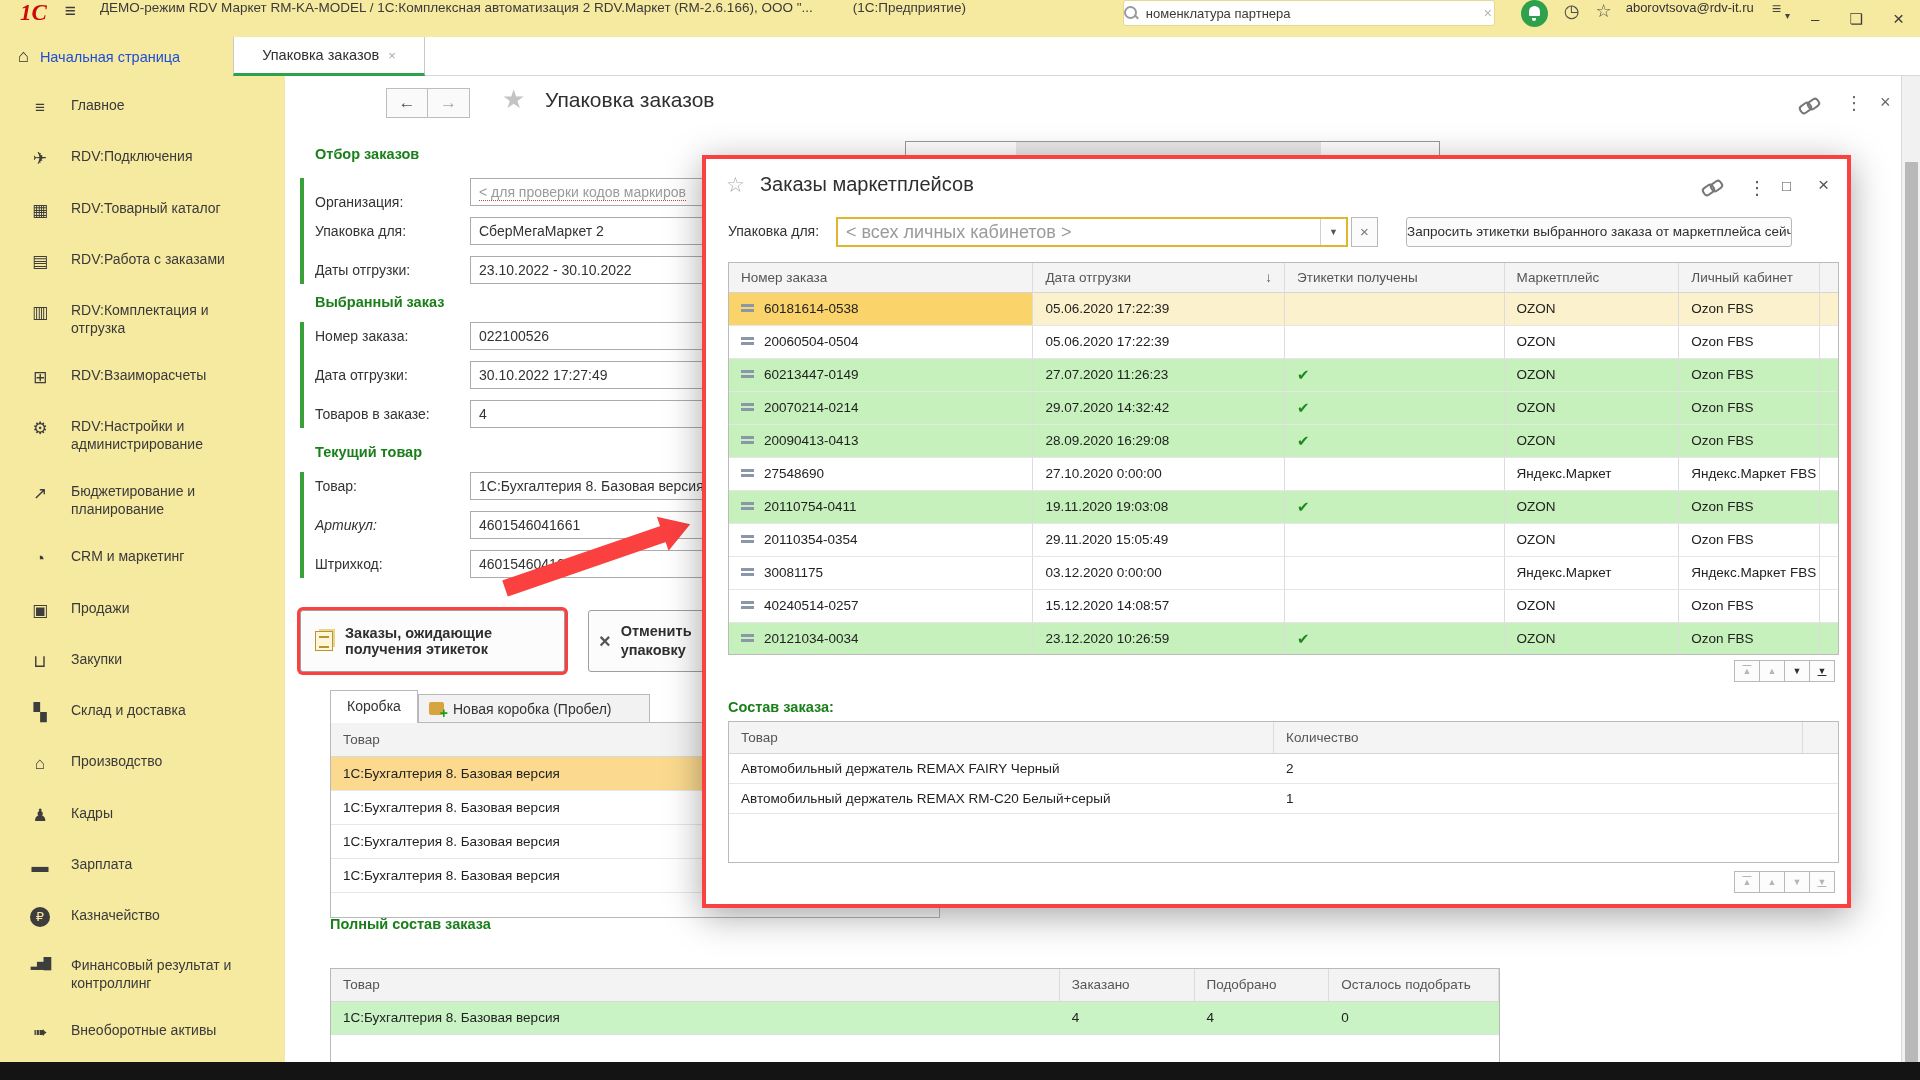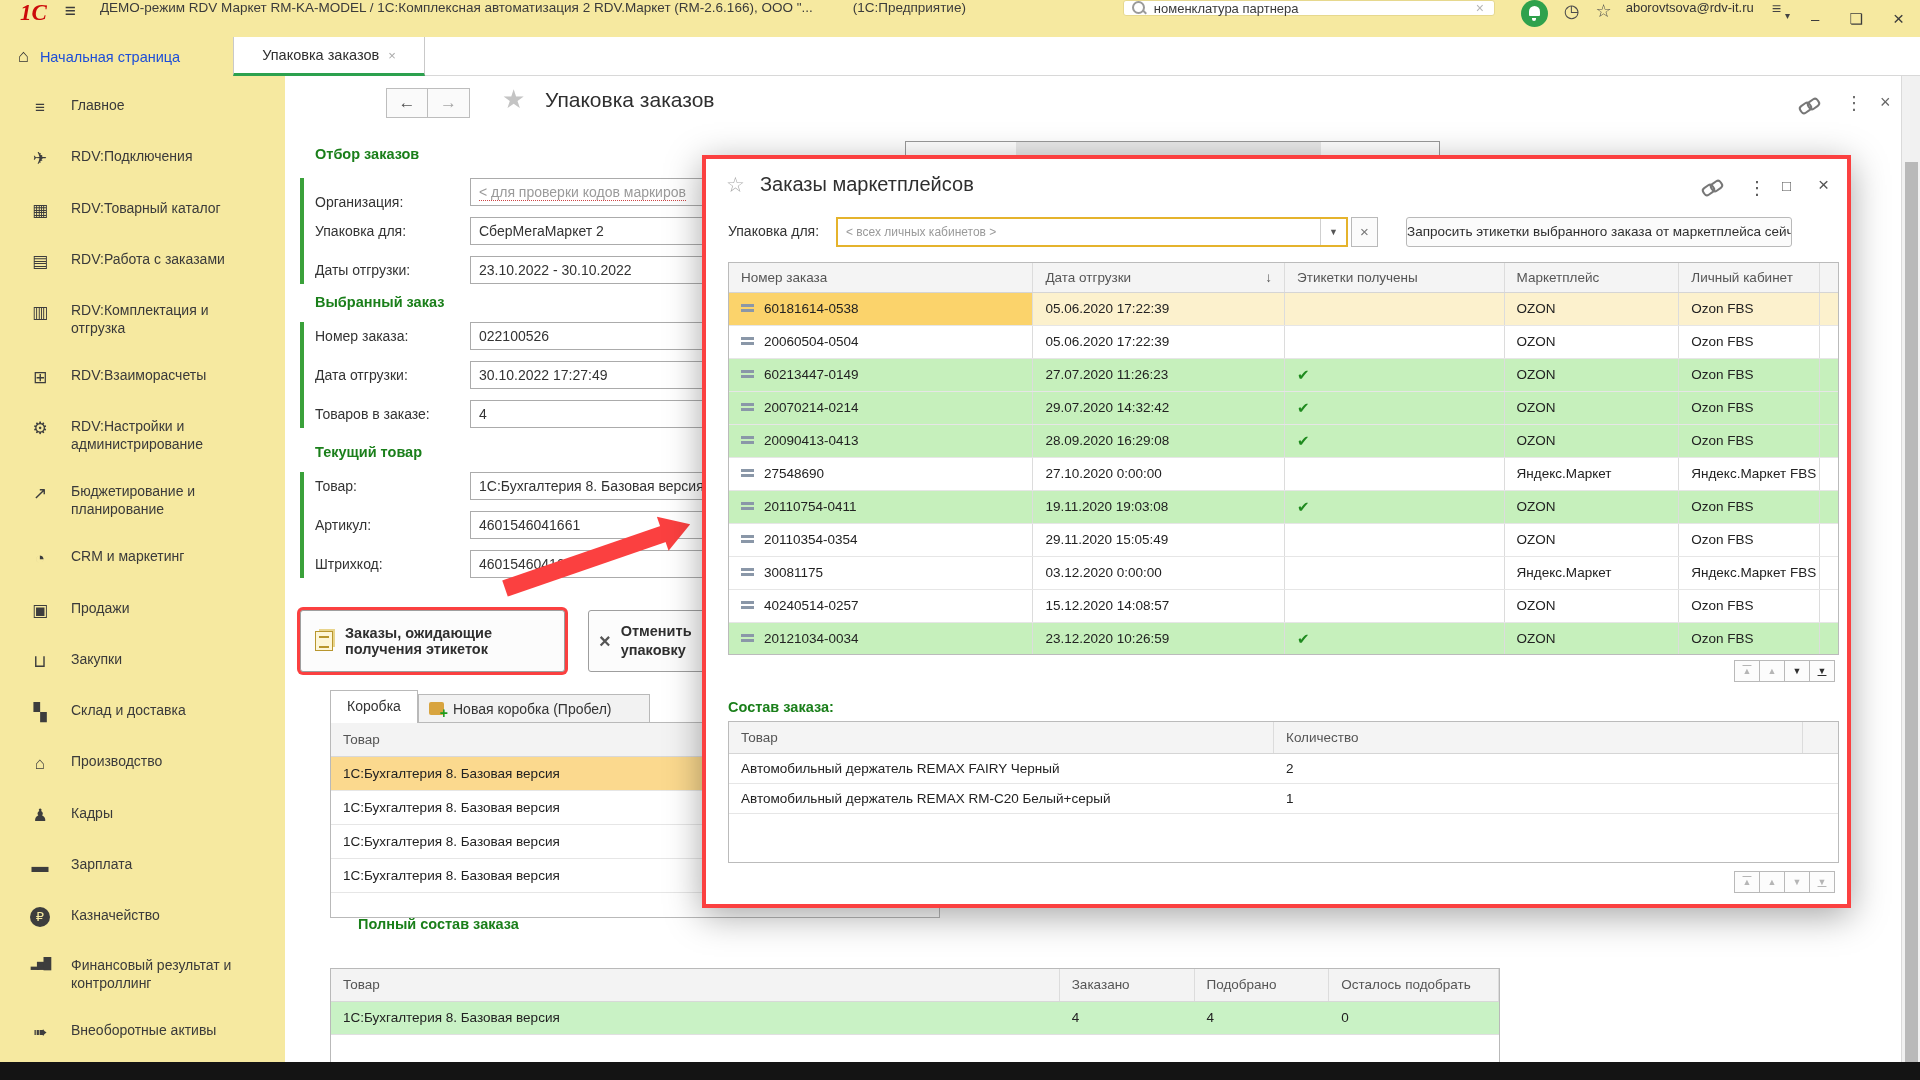--- a/index.html
+++ b/index.html
@@ -8,21 +8,21 @@
   .screen { position:relative; width:1920px; height:1080px; background:#fff; overflow:hidden; }
   .abs { position:absolute; }
 
   
   .topbar { position:absolute; left:0; top:0; width:1920px; height:37px; background:#F6E9A0; display:flex; align-items:flex-start; }
   .logo { margin-left:20px; font-size:23px; font-weight:bold; font-style:italic; color:#CC0A0A; font-family:"Liberation Serif","DejaVu Serif",serif; }
   .tb-burger { margin-left:18px; font-size:19px; color:#3c3c3c; }
   .tb-title { margin-left:24px; font-size:13.5px; color:#3b3b3b; white-space:nowrap; }
   .tb-badge { margin-left:40px; font-size:13.5px; color:#3b3b3b; white-space:nowrap; }
   .tb-spacer { flex:1; }
-  .tb-search { width:372px; height:16px; background:#fff; border:1px solid #E6D88E; border-radius:3px; display:flex; align-items:center; padding:0 8px; }
+  .tb-search { width:372px; height:26px; background:#fff; border:1px solid #E6D88E; border-radius:3px; display:flex; align-items:center; padding:0 0; }
   .mag { position:relative; width:14px; height:14px; margin-right:8px; }
   .mag::before { content:""; position:absolute; left:0; top:0; width:9px; height:9px; border:2px solid #9a9a9a; border-radius:50%; }
   .mag::after { content:""; position:absolute; left:10px; top:10px; width:5px; height:2px; background:#9a9a9a; transform:rotate(45deg); }
   .tb-search-text { flex:1; font-size:13px; color:#3a3a3a; }
   .tb-search-x { color:#b5b5b5; font-size:14px; padding:0 2px; }
   .tb-bell { width:27px; height:27px; border-radius:50%; background:#2FA14C; margin-left:26px; position:relative; }
   .tb-bell::before { content:""; position:absolute; left:8px; top:6px; width:11px; height:10px; background:#fff; border-radius:6px 6px 1px 1px; }
   .tb-bell::after { content:""; position:absolute; left:11.5px; top:18px; width:4px; height:3px; background:#fff; border-radius:0 0 3px 3px; }
   .tb-ic { margin-left:16px; font-size:18px; color:#4c4c4c; }
   .tb-mail { margin-left:14px; font-size:13px; color:#333; }
@@ -100,21 +100,21 @@
   .peek { position:absolute; left:905px; top:141px; width:535px; height:20px; background:#fff; border:1px solid #9A9A9A; z-index:5; }
   .peek i { position:absolute; left:110px; top:0; width:305px; height:100%; background:#E9E9E9; }
 
   
   .modal { position:absolute; left:702px; top:155px; width:1149px; height:753px; background:#fff; border:4px solid #FB4040; box-shadow:0 8px 34px rgba(0,0,0,0.35); z-index:10; }
   .m-star { position:absolute; left:20px; top:14px; font-size:21px; color:#ABABAB; }
   .m-title { position:absolute; left:54px; top:14px; font-size:20px; color:#2f2f2f; }
   .m-ic { position:absolute; top:18px; color:#555; }
   .m-packlbl { position:absolute; left:22px; top:64px; font-size:14px; }
   .combo { position:absolute; left:130px; top:58px; width:512px; height:30px; border:2px solid #E5B32C; display:flex; background:#fff; }
-  .combo .val { flex:1; font-size:12px; color:#9a9a9a; line-height:26px; padding:0 8px; white-space:nowrap; overflow:hidden; }
+  .combo .val { flex:1; font-size:18px; color:#9a9a9a; line-height:26px; padding:0 8px; white-space:nowrap; overflow:hidden; }
   .combo .caret { width:26px; border-left:1px solid #CFCFCF; text-align:center; font-size:9px; color:#555; line-height:26px; }
   .combo-x { position:absolute; left:645px; top:58px; width:27px; height:30px; border:1px solid #B9B9B9; text-align:center; line-height:28px; color:#777; font-size:15px; background:#FBFBFB; }
   .m-reqbtn { position:absolute; left:700px; top:58px; width:386px; height:30px; border:1px solid #B9B9B9; border-radius:3px; background:#FBFBFB; font-size:13.5px; color:#2f2f2f; text-align:center; line-height:28px; white-space:nowrap; overflow:hidden; }
 
   .otable { position:absolute; left:22px; top:103px; width:1111px; height:393px; border:1px solid #BBBBBB; overflow:hidden; background:#fff; }
   .ohead { display:flex; height:30px; background:#F4F4F4; border-bottom:1px solid #D5D5D5; font-size:13.5px; color:#555; }
   .ohead .oc { line-height:29px; }
   .oc { padding-left:12px; border-right:1px solid #DCDCDC; white-space:nowrap; overflow:hidden; }
   .oc.c1{width:305px;} .oc.c2{width:252px; display:flex; justify-content:space-between; padding-right:12px;} .oc.c3{width:220px;} .oc.c4{width:175px;} .oc.c5{width:141px;} .oc.c6{width:18px; padding-left:0; border-right:none;}
   .orow { display:flex; height:33px; border-bottom:1px solid #E6E6E6; font-size:13.5px; color:#222; background:#fff; }
@@ -283,21 +283,21 @@
   <div class="finput" style="top:322px;" data-name="order-number-field"><span>022100526</span></div>
   <span class="flabel" style="top:361px;" data-name="order-ship-date-label">Дата отгрузки:</span>
   <div class="finput" style="top:361px;" data-name="order-ship-date-field"><span>30.10.2022 17:27:49</span></div>
   <span class="flabel" style="top:400px;" data-name="order-items-count-label">Товаров в заказе:</span>
   <div class="finput" style="top:400px;" data-name="order-items-count-field"><span>4</span></div>
 
   <span class="ghead" style="left:315px; top:444px;" data-name="section-current-item-heading">Текущий товар</span>
   <div class="gbar" style="top:472px; height:106px;" data-name="section-bar"></div>
   <span class="flabel" style="top:472px;" data-name="item-label">Товар:</span>
   <div class="finput" style="top:472px;" data-name="item-field"><span>1С:Бухгалтерия 8. Базовая версия</span></div>
-  <span class="flabel" style="top:511px;" data-name="article-label">Артикул:</span>
+  <span class="flabel" style="top:511px;font-style:italic;" data-name="article-label">Артикул:</span>
   <div class="finput" style="top:511px;" data-name="article-field"><span>4601546041661</span></div>
   <span class="flabel" style="top:550px;" data-name="barcode-label">Штрихкод:</span>
   <div class="finput" style="top:550px;" data-name="barcode-field"><span>4601546041661</span></div>
 
   <div class="red-arrow" data-name="annotation-arrow"></div>
 
   <div class="btn btn-awaiting" data-name="orders-awaiting-labels-button">
     <span class="doc-stack" data-name="document-stack-icon"></span>
     <span>Заказы, ожидающие получения этикеток</span>
   </div>
@@ -315,21 +315,21 @@
     <div class="box-th" data-name="box-table-header">Товар</div>
     <div>
 
     <div class="box-row st-selected" data-name="box-table-row"><span>1С:Бухгалтерия 8. Базовая версия</span></div>
         <div class="box-row st-normal" data-name="box-table-row"><span>1С:Бухгалтерия 8. Базовая версия</span></div>
         <div class="box-row st-normal" data-name="box-table-row"><span>1С:Бухгалтерия 8. Базовая версия</span></div>
         <div class="box-row st-normal" data-name="box-table-row"><span>1С:Бухгалтерия 8. Базовая версия</span></div>
       </div>
   </div>
 
-  <span class="ghead" style="left:330px; top:916px;margin-left:28px;" data-name="full-order-heading">Полный состав заказа</span>
+  <span class="ghead" style="left:330px; top:916px;" data-name="full-order-heading">Полный состав заказа</span>
   <div class="fo-table" data-name="full-order-table">
     <div class="fo-head" data-name="full-order-table-header">
       <span class="w1">Товар</span>
       <span class="w2">Заказано</span>
       <span class="w3">Подобрано</span>
       <span class="w4">Осталось подобрать</span>
     </div>
     <div class="fo-row" data-name="full-order-row">
       <span class="w1">1С:Бухгалтерия 8. Базовая версия</span>
       <span class="w2">4</span>

